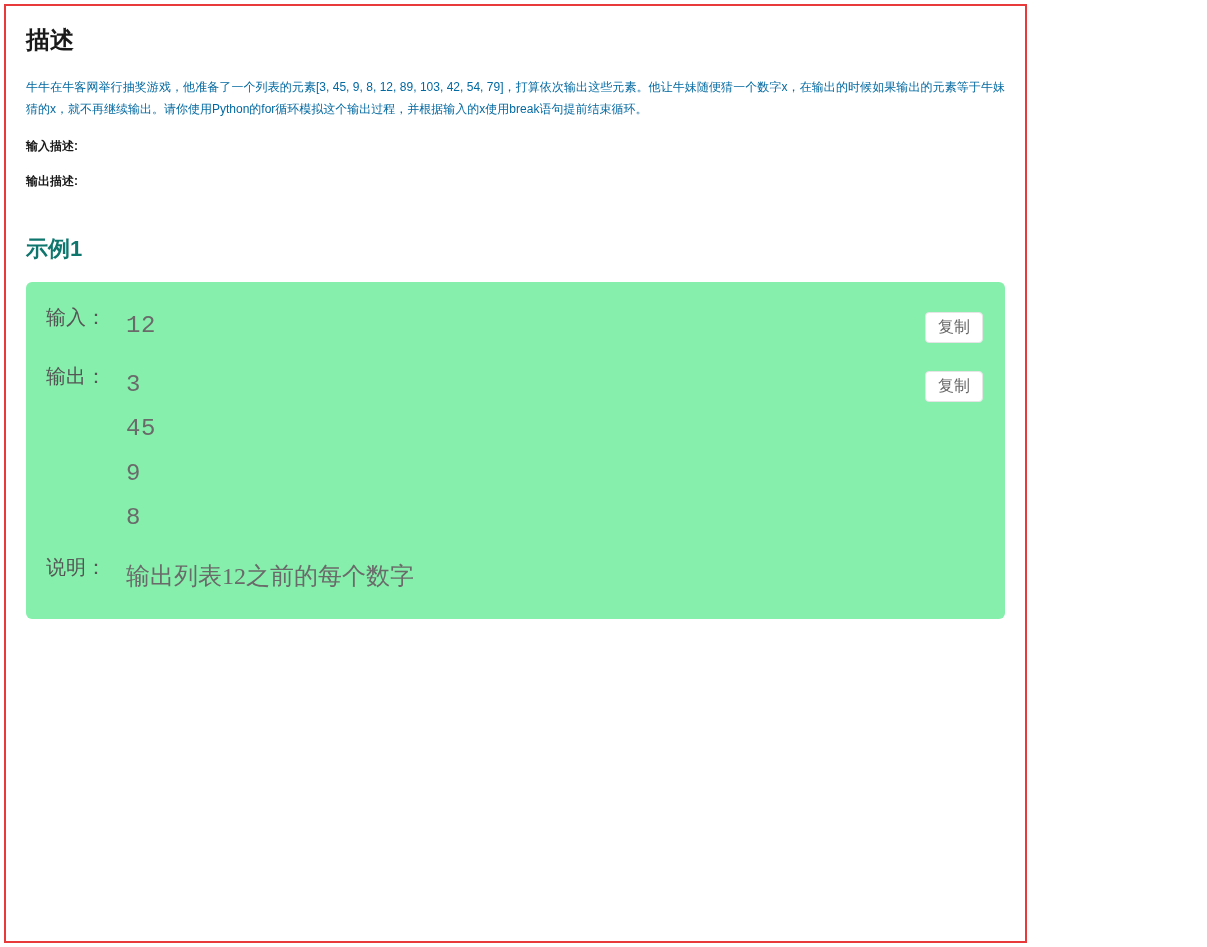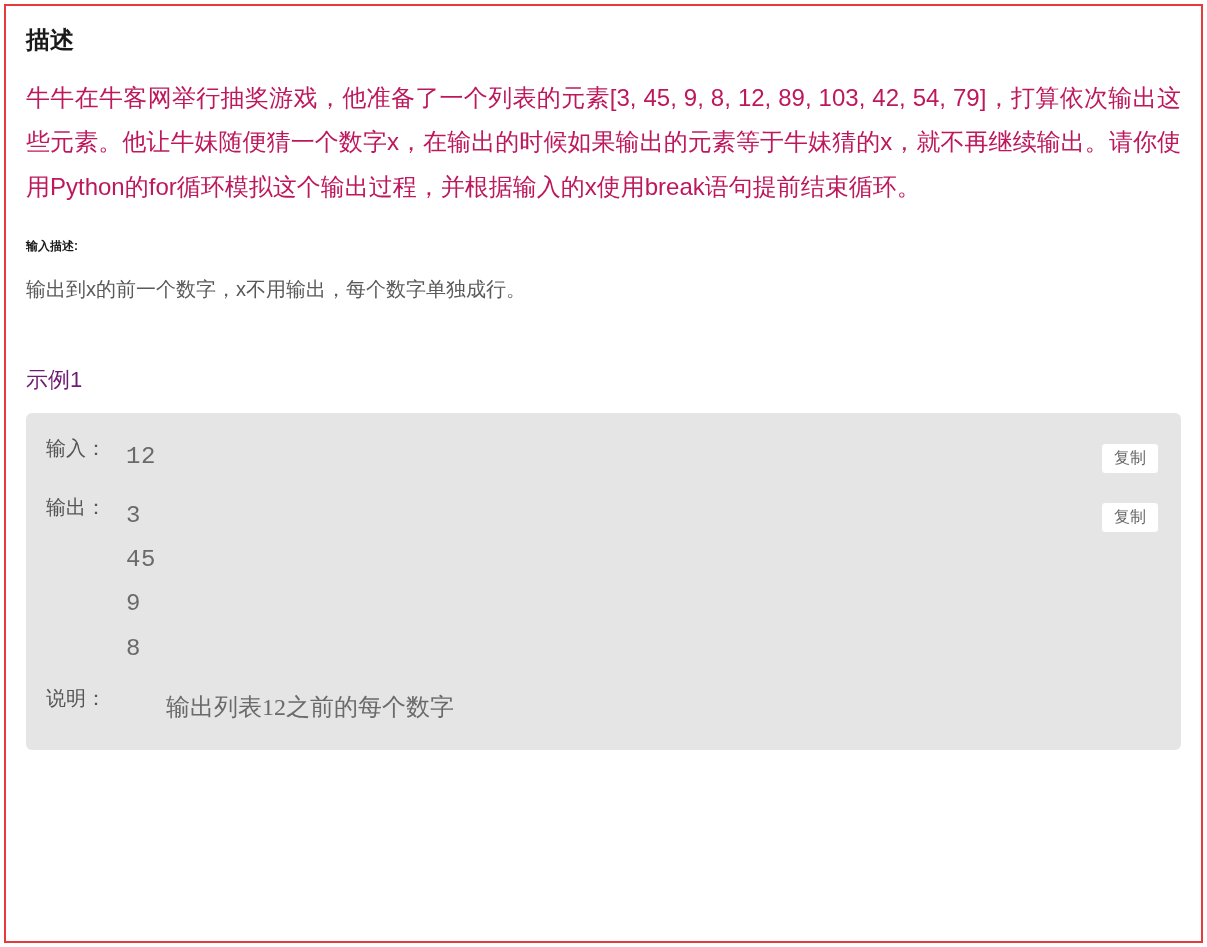--- a/index.html
+++ b/index.html
@@ -5,68 +5,68 @@
 * { margin: 0; padding: 0; box-sizing: border-box; }
 body {
   font-family: -apple-system, BlinkMacSystemFont, "PingFang SC", "Microsoft YaHei", sans-serif;
   background: #fff;
   color: #333;
   padding: 4px;
 }
 .frame {
   border: 2px solid #e83a3a;
   padding: 18px 20px 0 20px;
-  width: 1199px;
+  width: 1023px;
   height: 939px;
   overflow: hidden;
 }
 h2.section-title {
   font-size: 24px;
   font-weight: 700;
   color: #1a1a1a;
   margin-bottom: 20px;
 }
 p.body-text {
-  font-size: 24px;
-  color: #be185d;
+  font-size: 12px;
+  color: #0369a1;
   line-height: 1.85;
-  margin-bottom: 29px;
+  margin-bottom: 18px;
   text-align: justify;
 }
 h3.sub-title {
   font-size: 12px;
   font-weight: 700;
   color: #1a1a1a;
   margin-bottom: 18px;
 }
 p.sub-text {
   font-size: 20px;
   color: #5a5a5a;
   line-height: 1.6;
   margin-bottom: 36px;
 }
 h3.example-title {
   font-size: 22px;
-  font-weight: 400;
-  color: #701a75;
-  margin-top: 60px;
+  font-weight: 700;
+  color: #0f766e;
+  margin-top: 44px;
   margin-bottom: 18px;
 }
 .example-box {
-  background: #e5e5e5;
+  background: #86efac;
   border-radius: 6px;
   padding: 22px 20px 20px 20px;
 }
 .row {
   display: flex;
   align-items: flex-start;
   position: relative;
   margin-bottom: 14px;
 }
-.row:last-child { margin-bottom: 0; gap: 40px; }
+.row:last-child { margin-bottom: 0; }
 .row-label {
   font-size: 20px;
   color: #555;
   width: 80px;
   flex: 0 0 80px;
 }
 .row-value {
   font-size: 24px;
   color: #6a6a6a;
   font-family: Consolas, Menlo, Monaco, "Courier New", monospace;
@@ -95,21 +95,21 @@
 </head>
 <body>
 
 <div class="frame">
 
   <h2 class="section-title">描述</h2>
   <p class="body-text">牛牛在牛客网举行抽奖游戏，他准备了一个列表的元素[3, 45, 9, 8, 12, 89, 103, 42, 54, 79]，打算依次输出这些元素。他让牛妹随便猜一个数字x，在输出的时候如果输出的元素等于牛妹猜的x，就不再继续输出。请你使用Python的for循环模拟这个输出过程，并根据输入的x使用break语句提前结束循环。</p>
 
   <h3 class="sub-title">输入描述:</h3>
 
-  <p class="sub-text">输出到x的前一个数字，x不用输出，每个数字单独成行。</p>
+  <h3 class="sub-title">输出描述:</h3>
 
   <h3 class="example-title">示例1</h3>
 
   <div class="example-box">
 
     <div class="row">
       <div class="row-label">输入：</div>
       <div class="row-value">12</div>
       <button class="copy-btn">复制</button>
     </div>

